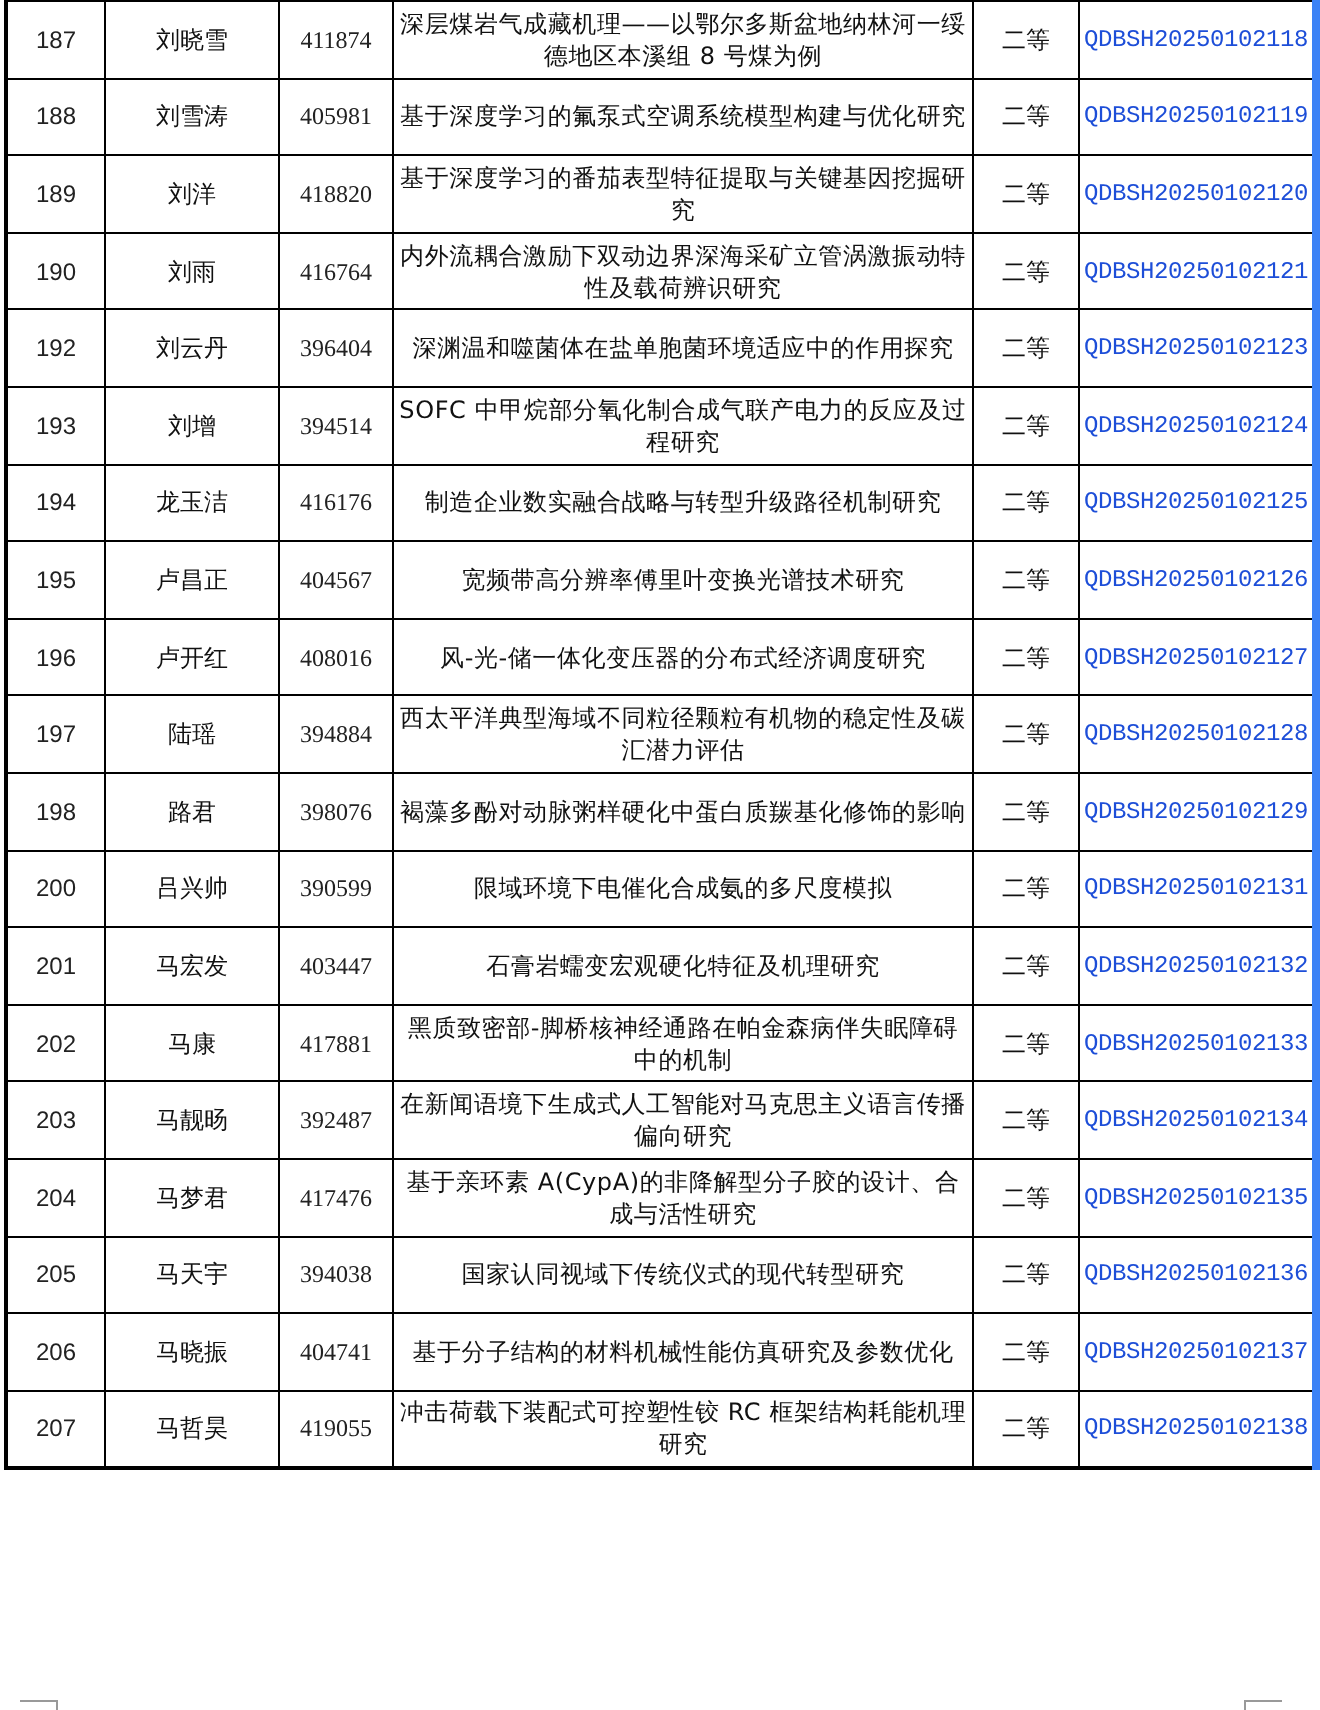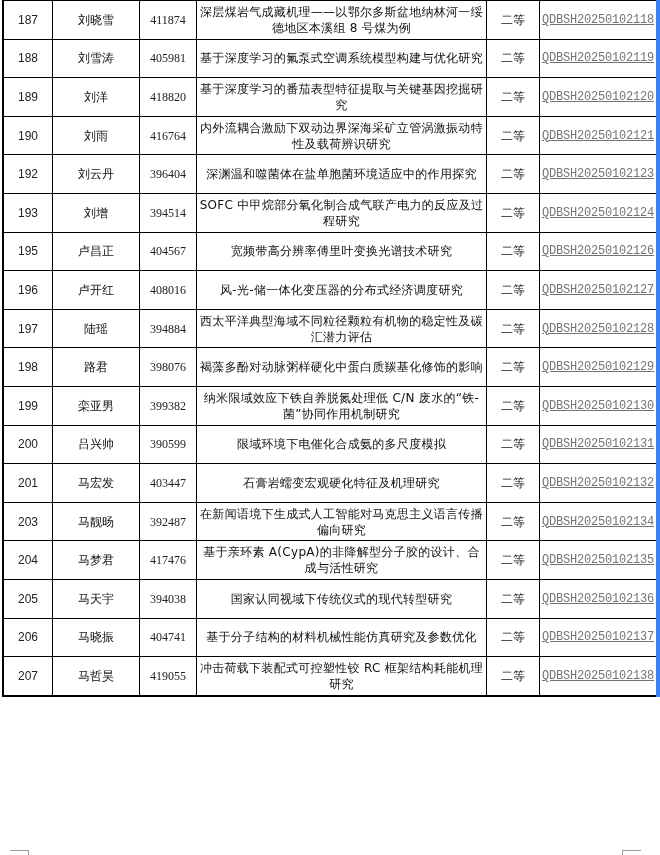--- a/index.html
+++ b/index.html
@@ -22,21 +22,21 @@
       font-size: 12px;
       line-height: 16px;
       overflow: hidden;
     }
     td.c-no { width: 44px; font-family: "Liberation Sans", sans-serif; font-size: 12px; color:#222; }
     td.c-name { width: 82px; font-size: 13px; }
     td.c-id { width: 52px; font-family: "Liberation Serif", serif; font-size: 12.5px; color:#222; }
     td.c-title { width: 285px; font-size: 12.5px; letter-spacing: 0.3px; vertical-align: top; padding-top: 2px; }
     td.c-title.single { vertical-align: middle; padding-top: 0; }
     td.c-grade { width: 48px; font-size: 13px; }
-    td.c-code { width: 112px; font-family: "Liberation Mono", "DejaVu Sans Mono", monospace; font-size: 11.5px; color:#737373; letter-spacing: -0.2px; text-decoration: underline; }
+    td.c-code { width: 112px; font-family: "Liberation Mono", "DejaVu Sans Mono", monospace; font-size: 11.5px; color:#1d4ed8; letter-spacing: -0.2px; }
     .corner-mark {
       position: absolute; width: 18px; height: 5px; top: 850px;
       border-top: 1px solid #999;
     }
     .corner-mark.left { left: 10px; border-right: 1px solid #999; }
     .corner-mark.right { left: 622px; border-left: 1px solid #999; }
   </style>
 </head>
 <body>
 
@@ -84,20 +84,28 @@
   </tr>
       <tr>
     <td class="c-no">193</td>
     <td class="c-name">刘增</td>
     <td class="c-id">394514</td>
     <td class="c-title">SOFC 中甲烷部分氧化制合成气联产电力的反应及过程研究</td>
     <td class="c-grade">二等</td>
     <td class="c-code">QDBSH20250102124</td>
   </tr>
       <tr>
+    <td class="c-no">194</td>
+    <td class="c-name">龙玉洁</td>
+    <td class="c-id">416176</td>
+    <td class="c-title">制造企业数实融合战略与转型升级路径机制研究</td>
+    <td class="c-grade">二等</td>
+    <td class="c-code">QDBSH20250102125</td>
+  </tr>
+      <tr>
     <td class="c-no">195</td>
     <td class="c-name">卢昌正</td>
     <td class="c-id">404567</td>
     <td class="c-title single">宽频带高分辨率傅里叶变换光谱技术研究</td>
     <td class="c-grade">二等</td>
     <td class="c-code">QDBSH20250102126</td>
   </tr>
       <tr>
     <td class="c-no">196</td>
     <td class="c-name">卢开红</td>
@@ -116,42 +124,42 @@
   </tr>
       <tr>
     <td class="c-no">198</td>
     <td class="c-name">路君</td>
     <td class="c-id">398076</td>
     <td class="c-title">褐藻多酚对动脉粥样硬化中蛋白质羰基化修饰的影响</td>
     <td class="c-grade">二等</td>
     <td class="c-code">QDBSH20250102129</td>
   </tr>
       <tr>
-    <td class="c-no">199</td>
-    <td class="c-name">栾亚男</td>
-    <td class="c-id">399382</td>
-    <td class="c-title">纳米限域效应下铁自养脱氮处理低 C/N 废水的“铁-菌”协同作用机制研究</td>
-    <td class="c-grade">二等</td>
-    <td class="c-code">QDBSH20250102130</td>
-  </tr>
-      <tr>
     <td class="c-no">200</td>
     <td class="c-name">吕兴帅</td>
     <td class="c-id">390599</td>
     <td class="c-title single">限域环境下电催化合成氨的多尺度模拟</td>
     <td class="c-grade">二等</td>
     <td class="c-code">QDBSH20250102131</td>
   </tr>
       <tr>
     <td class="c-no">201</td>
     <td class="c-name">马宏发</td>
     <td class="c-id">403447</td>
     <td class="c-title single">石膏岩蠕变宏观硬化特征及机理研究</td>
     <td class="c-grade">二等</td>
     <td class="c-code">QDBSH20250102132</td>
+  </tr>
+      <tr>
+    <td class="c-no">202</td>
+    <td class="c-name">马康</td>
+    <td class="c-id">417881</td>
+    <td class="c-title">黑质致密部-脚桥核神经通路在帕金森病伴失眠障碍中的机制</td>
+    <td class="c-grade">二等</td>
+    <td class="c-code">QDBSH20250102133</td>
   </tr>
       <tr>
     <td class="c-no">203</td>
     <td class="c-name">马靓旸</td>
     <td class="c-id">392487</td>
     <td class="c-title">在新闻语境下生成式人工智能对马克思主义语言传播偏向研究</td>
     <td class="c-grade">二等</td>
     <td class="c-code">QDBSH20250102134</td>
   </tr>
       <tr>

